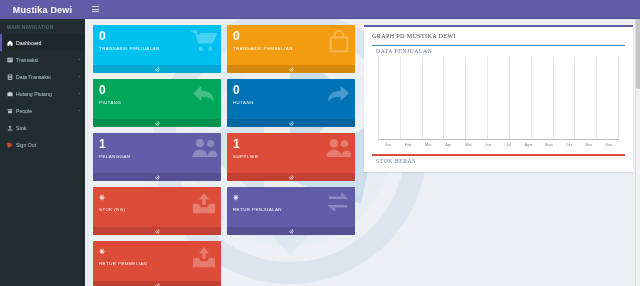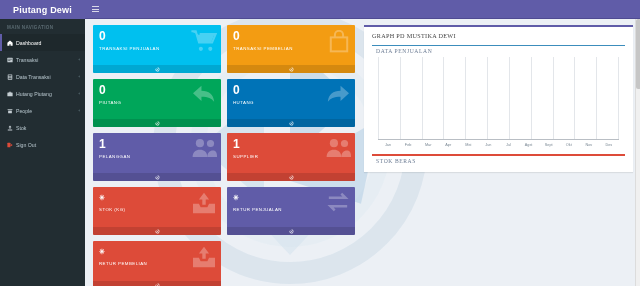--- a/index.html
+++ b/index.html
@@ -90,21 +90,21 @@
   .scroll-strip { position:absolute; top:19px; right:0; width:5px; height:267px; background:#f0f0f0; border-left:1px solid #dcdcdc; z-index:30; }
   .scroll-thumb { position:absolute; top:0; left:0; width:5px; height:70px; background:#c6c6c6; border-radius:2px; }
 </style>
 </head>
 <body>
 
 <div id="app">
 
   <div class="main-header">
     <div class="logo-box">
-      <span>Piutang Dewi</span>
+      <span>Mustika Dewi</span>
     </div>
     <div class="navbar">
       <div class="sidebar-toggle">
         <span class="bars">
             <i></i>
             <i></i>
             <i></i>
           </span>
       </div>
     </div>

